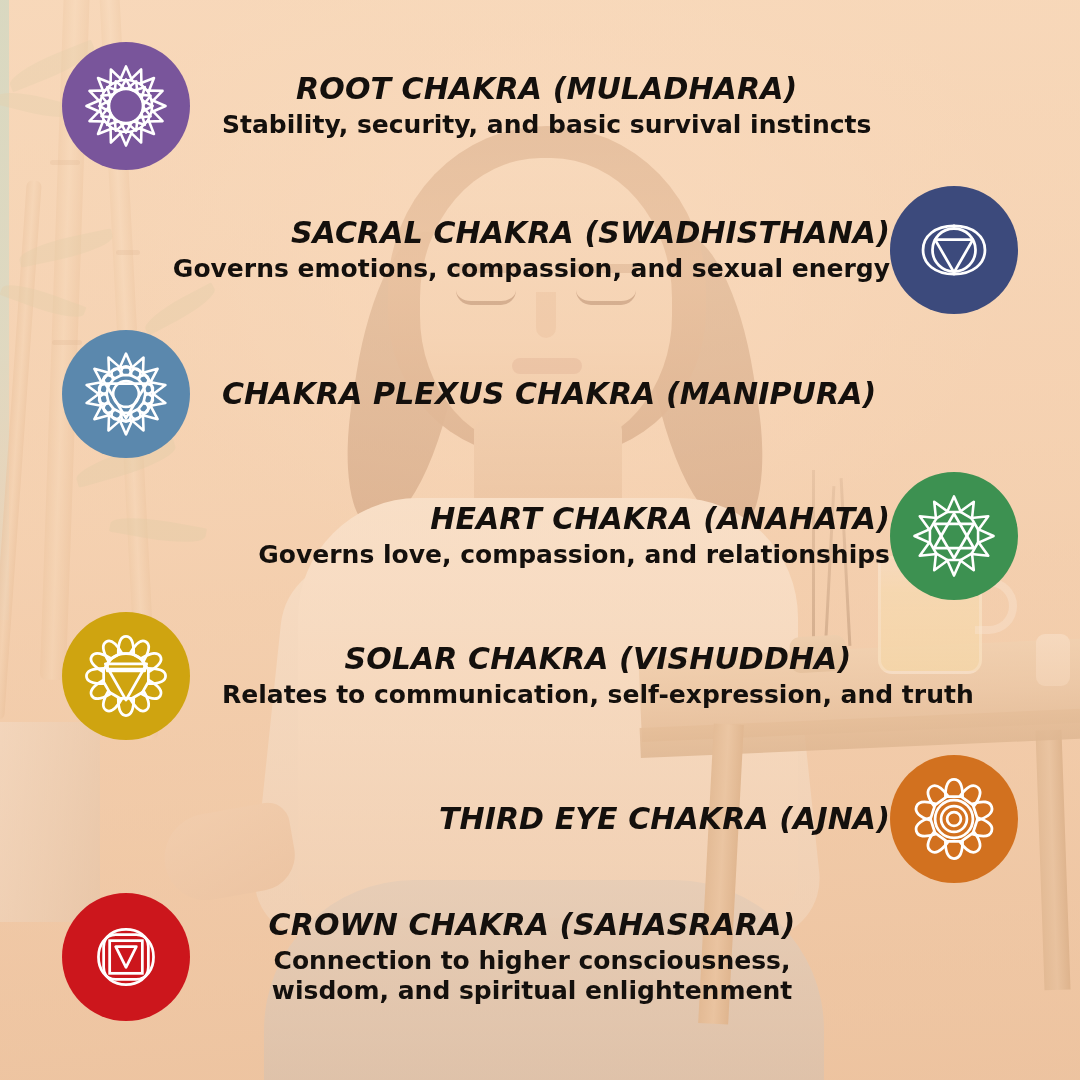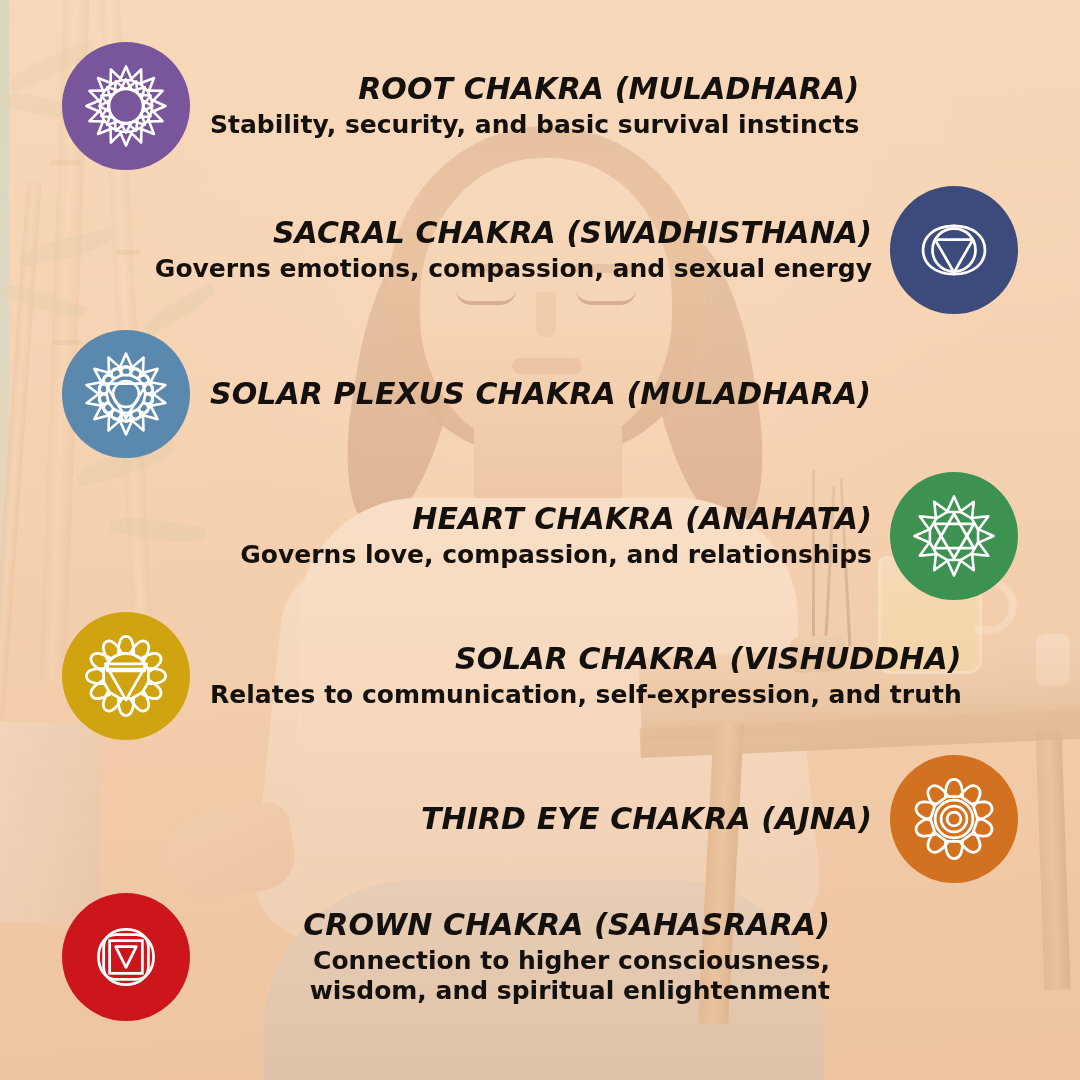--- a/index.html
+++ b/index.html
@@ -149,22 +149,22 @@
   .row { position:absolute; display:flex; align-items:center; }
   .row.left  { left:62px;  flex-direction:row; }
   .row.right { right:62px; flex-direction:row-reverse; }
 
   .badge {
     width:128px; height:128px; border-radius:50%;
     flex:0 0 128px; display:flex; align-items:center; justify-content:center;
   }
   .badge svg { width:86px; height:86px; display:block; }
 
-  .texts.l { margin-left:20px; text-align:right; }
-  .texts.r { margin-right:18px; text-align:right; }
+  .texts.l { margin-left:32px; text-align:center; }
+  .texts.r { text-align:right; }
 
   .title {
     font-family:"DejaVu Sans", sans-serif;
     font-weight:700; font-style:italic;
     font-size:30px; letter-spacing:.1px;
     color:#14100d; white-space:nowrap; line-height:1.12;
   }
   .desc {
     font-family:"DejaVu Sans", sans-serif;
     font-weight:600; font-size:25px;
@@ -443,21 +443,21 @@
             </g>
             <g transform="rotate(334.2857142857143 50 50)">
               <path d="M 44 28 Q 44 18 50 18 Q 56 18 56 28 Z" fill="none" stroke="#fff" stroke-width="3.2" stroke-linejoin="round"></path>
             </g>
             <path d="M26 38 L74 38 L50 78 Z" fill="none" stroke="#fff" stroke-width="3.2" stroke-linejoin="round"></path>
             <circle cx="50" cy="50" r="15" fill="none" stroke="#fff" stroke-width="3.2"></circle>
           </svg>
         </span>
       </div>
       <div class="texts l">
-        <div class="title">SOLAR PLEXUS CHAKRA (MULADHARA)</div>
+        <div class="title">CHAKRA PLEXUS CHAKRA (MANIPURA)</div>
       </div>
     </div>
     <div class="row right" style="top: 472px; justify-content: flex-end;">
       <div class="badge" style="background: rgb(61, 145, 81);">
         <span>
           <svg viewBox="0 0 100 100" xmlns="http://www.w3.org/2000/svg">
             <g transform="rotate(0 50 50)">
               <path d="M 42 22 L 50 4 L 58 22 Z" fill="none" stroke="#fff" stroke-width="3" stroke-linejoin="round"></path>
             </g>
             <g transform="rotate(30 50 50)">

